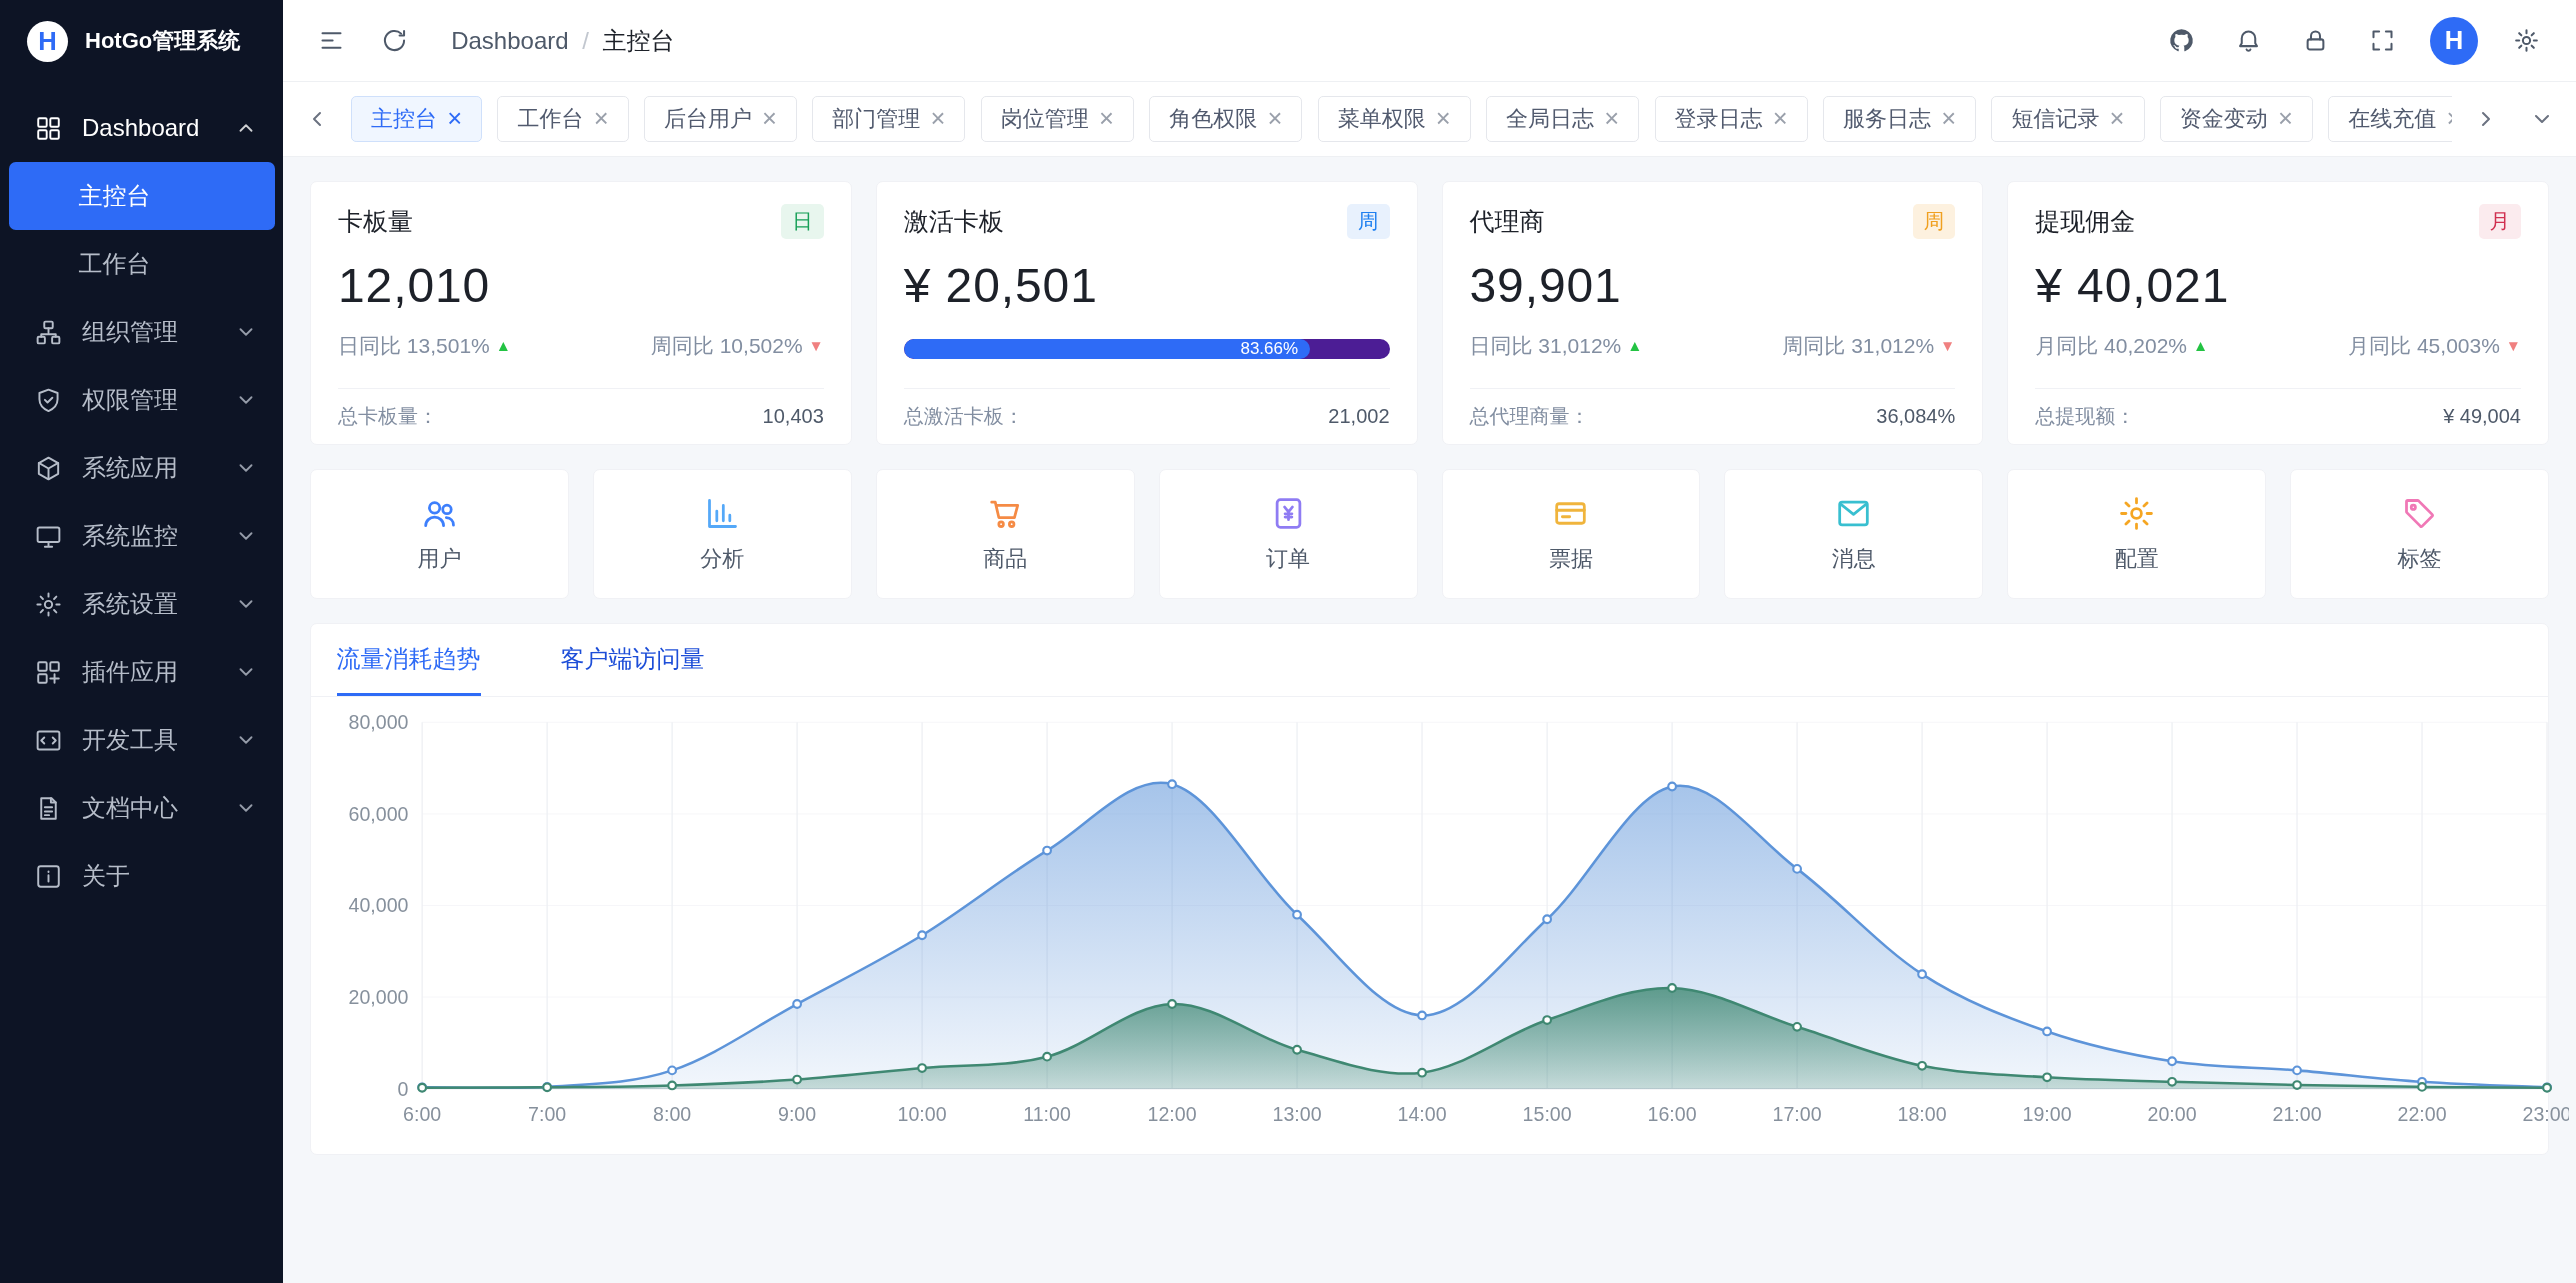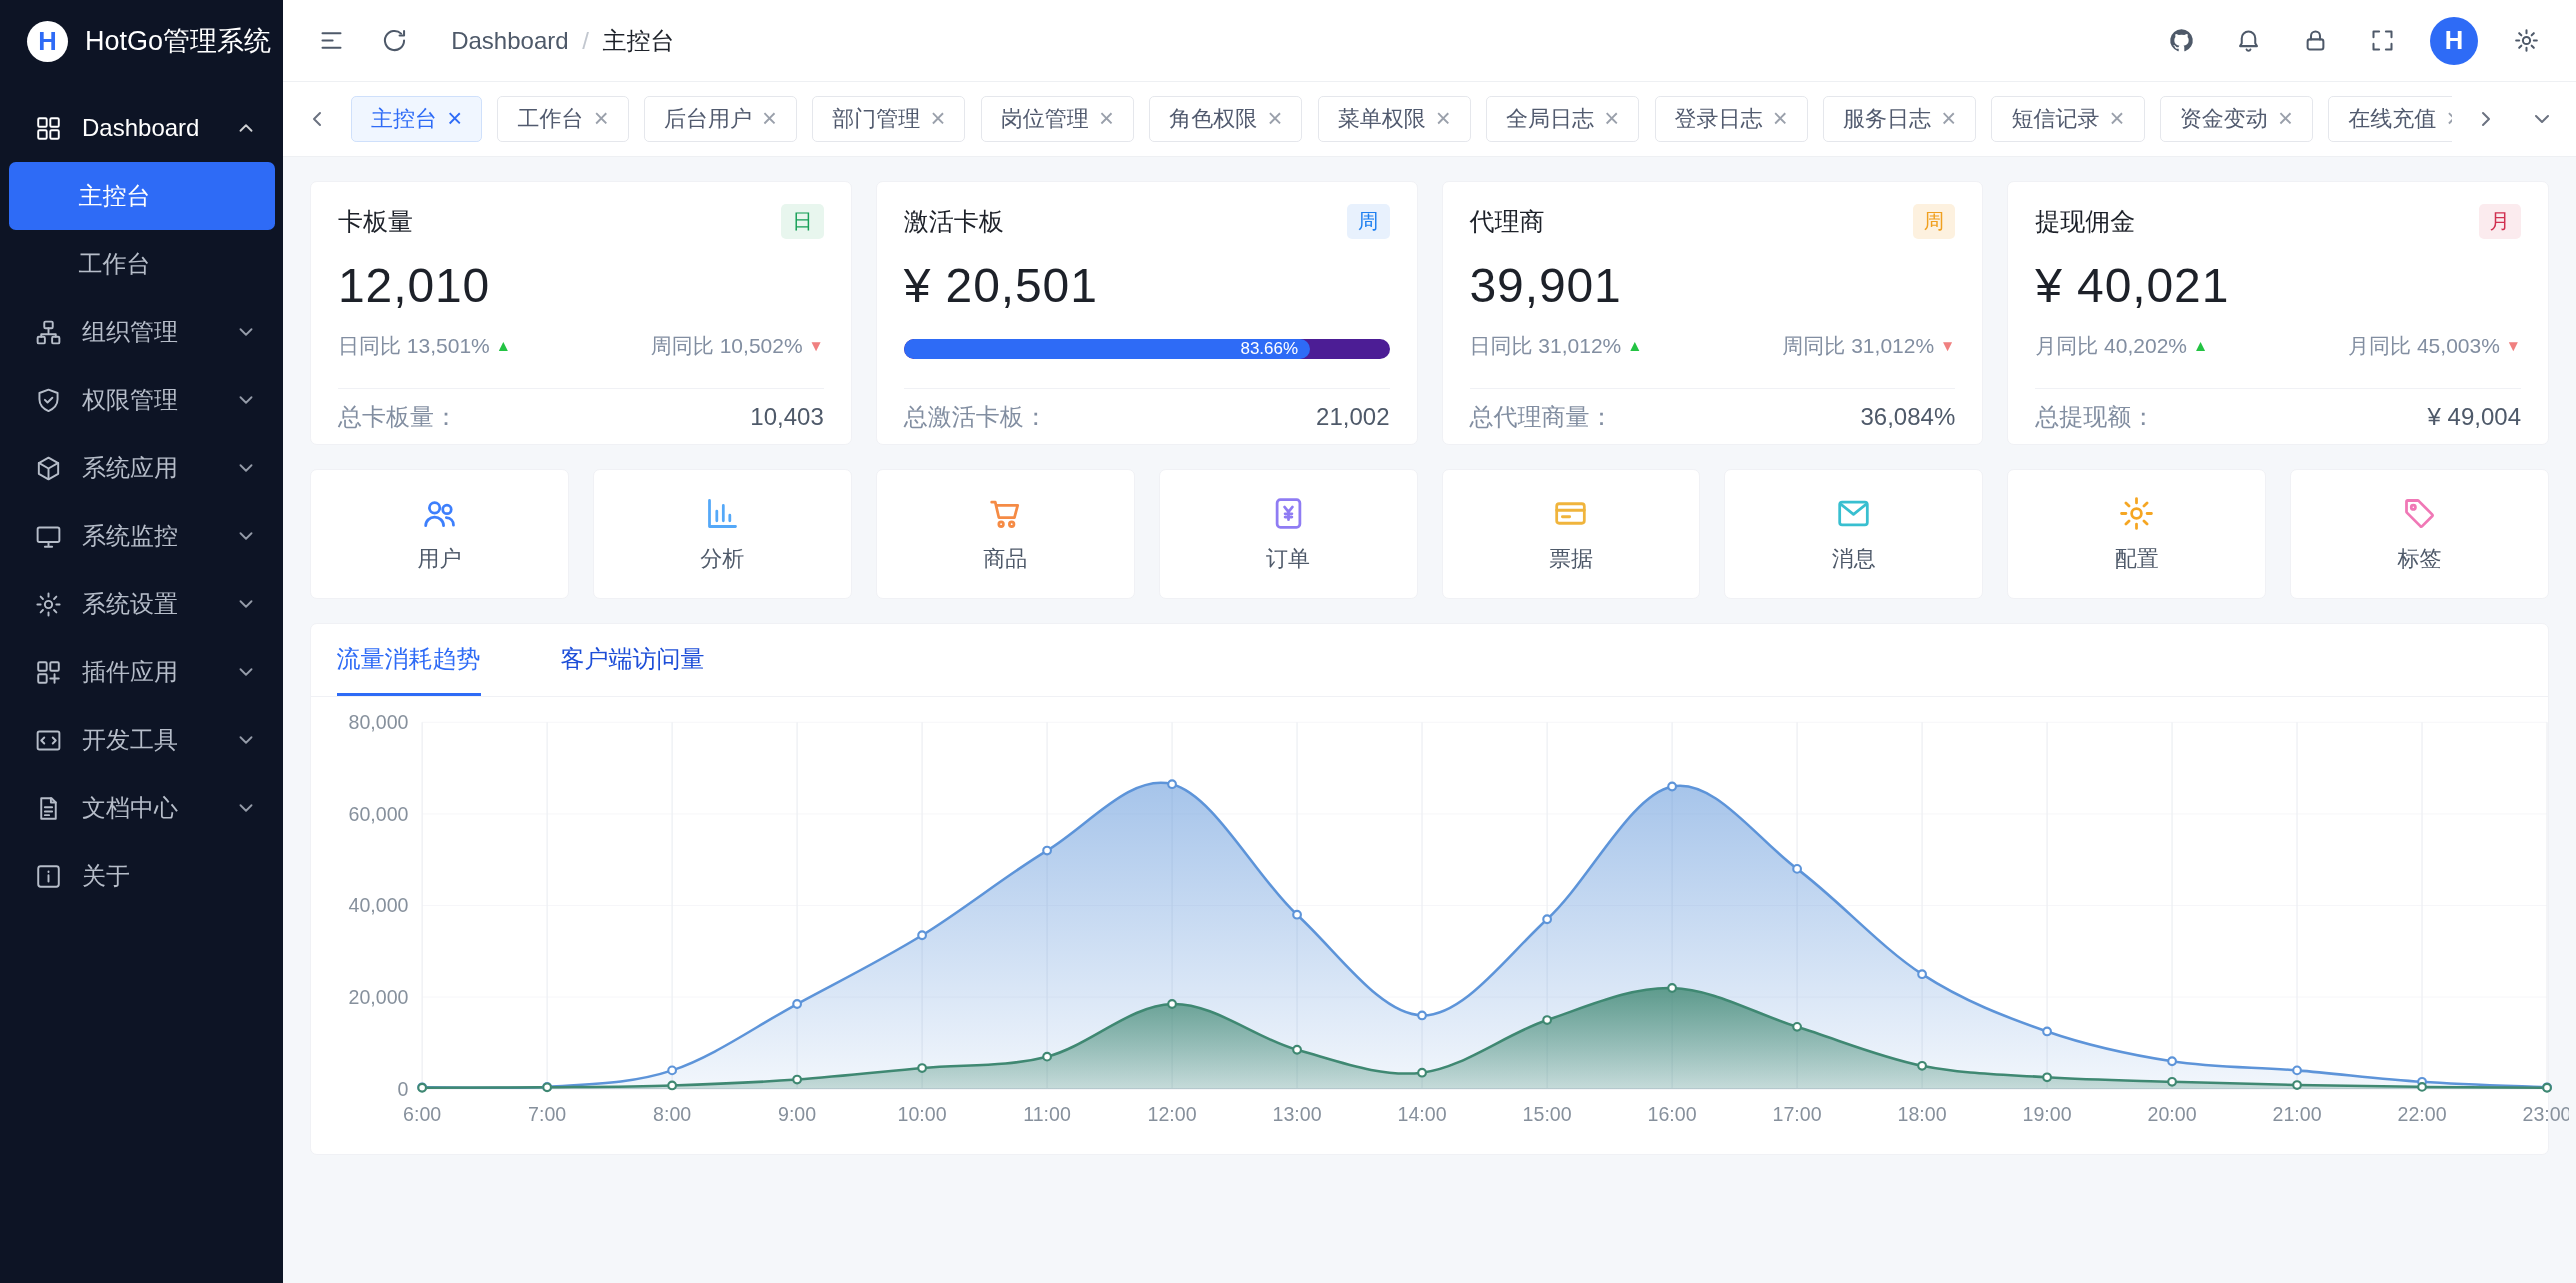--- a/index.html
+++ b/index.html
@@ -13,21 +13,21 @@
     --up: #23c343;
     --down: #f08080;
     background: #fff;
   }
   .app { display: flex; width: 2576px; height: 1284px; }
 
   
   .sidebar { width: 283px; flex: none; background: var(--sidebar-bg); color: #b6bdc9; display: flex; flex-direction: column; }
   .logo { height: 82px; display: flex; align-items: center; gap: 17px; padding: 0 27px; cursor: pointer; }
   .logo-mark { width: 41px; height: 41px; border-radius: 50%; background: #fff; color: var(--accent); font-weight: 700; font-size: 25.6px; display: flex; align-items: center; justify-content: center; flex: none; }
-  .logo-text { color: #fff; font-size: 27px; font-weight: 400; white-space: nowrap; }
+  .logo-text { color: #fff; font-size: 22px; font-weight: 700; white-space: nowrap; }
   #menu { padding-top: 12px; }
   .menu-item { height: 68px; display: flex; align-items: center; gap: 19px; padding: 0 25.6px 0 34px; font-size: 24px; cursor: pointer; }
   .menu-item.open { color: #fff; }
   .mi-icon { display: flex; }
   .mi-icon svg { width: 29px; height: 29px; }
   .mi-label { flex: 1; white-space: nowrap; }
   .mi-chevron { display: flex; opacity: .8; }
   .mi-chevron svg { width: 22px; height: 22px; }
   .menu-child { height: 68px; display: flex; align-items: center; padding-left: 70px; font-size: 24px; margin: 0 8.5px; border-radius: 6.8px; cursor: pointer; white-space: nowrap; }
   .menu-child.active { background: var(--accent); color: #fff; }
@@ -69,21 +69,21 @@
   .tone-red    { color: #d03050; background: #fbebee; }
   .scard-value { font-size: 48px; font-weight: 500; color: #1d2129; margin-top: 19px; letter-spacing: 0.9px; }
   .scard-sub { display: flex; justify-content: space-between; align-items: center; font-size: 21px; color: #828ea1; margin-top: 19px; }
   .sub-item { display: inline-flex; align-items: center; }
   .tri { font-style: normal; font-size: 15.3px; margin-left: 6px; }
   .tri.up::after { content: "▲"; color: var(--up); }
   .tri.down::after { content: "▼"; color: var(--down); }
   .p-track { height: 20.5px; background: #4c1d95; border-radius: 10.2px; margin-top: 25.6px; overflow: hidden; }
   .p-fill { height: 100%; background: var(--accent); border-radius: 10.2px; position: relative; }
   .p-label { position: absolute; right: 12px; top: 50%; transform: translateY(-50%); color: #fff; font-size: 17px; }
-  .scard-foot { margin-top: auto; border-top: 0.9px solid #f0f1f5; height: 56px; display: flex; align-items: center; justify-content: space-between; font-size: 24px; color: #828ea1; text-align: right; }
+  .scard-foot { margin-top: auto; border-top: 0.9px solid #f0f1f5; height: 56px; display: flex; align-items: center; justify-content: space-between; font-size: 20px; color: #828ea1; text-align: right; }
   .foot-val { color: #4e5969; }
 
   .quick-row { display: flex; gap: 24px; margin-bottom: 24px; }
   .qcard { flex: 1; height: 130px; background: #fff; border: 0.9px solid #f0f1f5; border-radius: 6.8px; display: flex; flex-direction: column; align-items: center; justify-content: center; gap: 11px; cursor: pointer; }
   .q-icon { display: flex; }
   .q-icon svg { width: 39px; height: 39px; }
   .q-label { font-size: 22px; color: #4e5969; }
 
   .trend-card { background: #fff; border: 0.9px solid #f0f1f5; border-radius: 6.8px; height: 532px; }
   .trend-head { display: flex; gap: 80px; padding: 0 25.6px; border-bottom: 0.9px solid #f0f1f5; height: 73px; }

